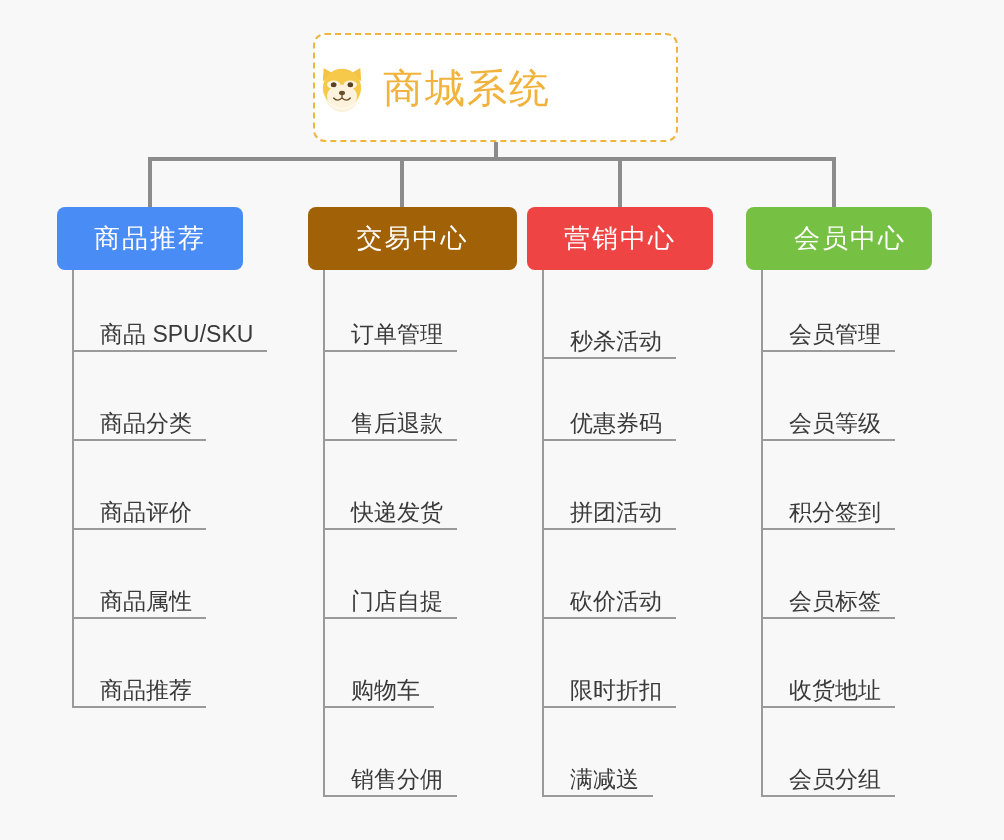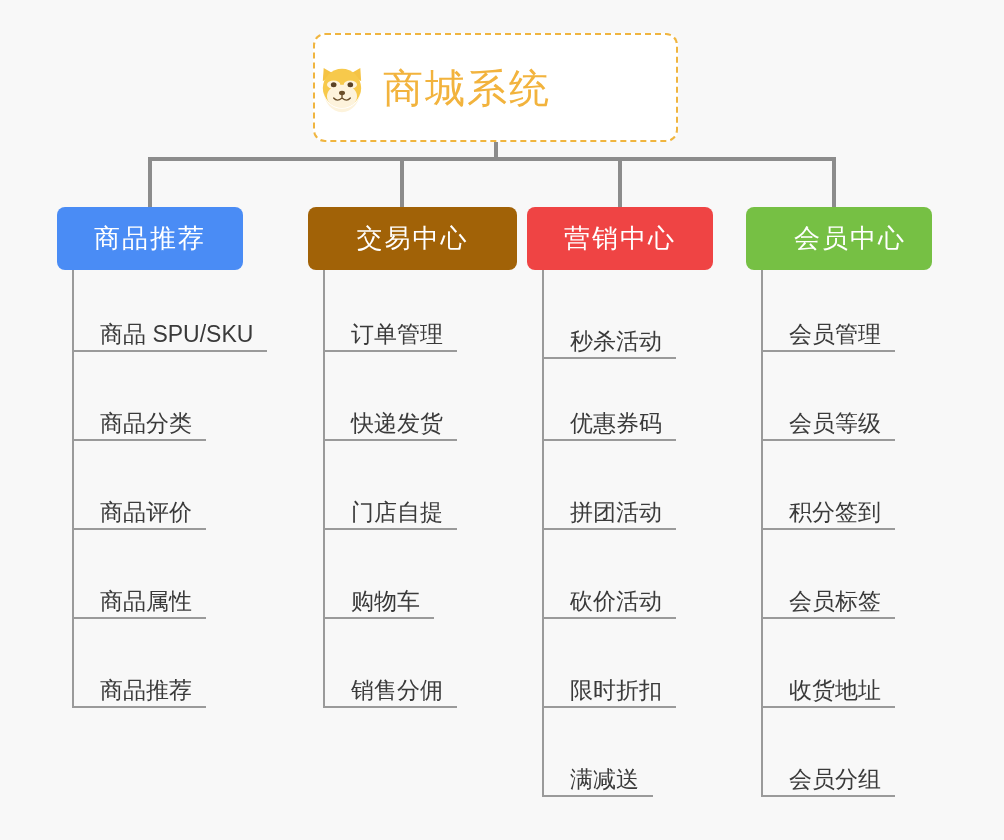--- a/index.html
+++ b/index.html
@@ -207,20 +207,24 @@
   <div class="branch b2">
     <div class="branch-head">
       <span>交易中心</span>
     </div>
     <div class="branch-body">
       <div class="leaf first">
         <span class="leaf-label">订单管理</span>
         <span class="leaf-rule" style="width: 132px;"></span>
       </div>
       <div class="leaf">
+        <span class="leaf-label">售后退款</span>
+        <span class="leaf-rule" style="width: 132px;"></span>
+      </div>
+      <div class="leaf">
         <span class="leaf-label">快递发货</span>
         <span class="leaf-rule" style="width: 132px;"></span>
       </div>
       <div class="leaf">
         <span class="leaf-label">门店自提</span>
         <span class="leaf-rule" style="width: 132px;"></span>
       </div>
       <div class="leaf">
         <span class="leaf-label">购物车</span>
         <span class="leaf-rule" style="width: 109px;"></span>

